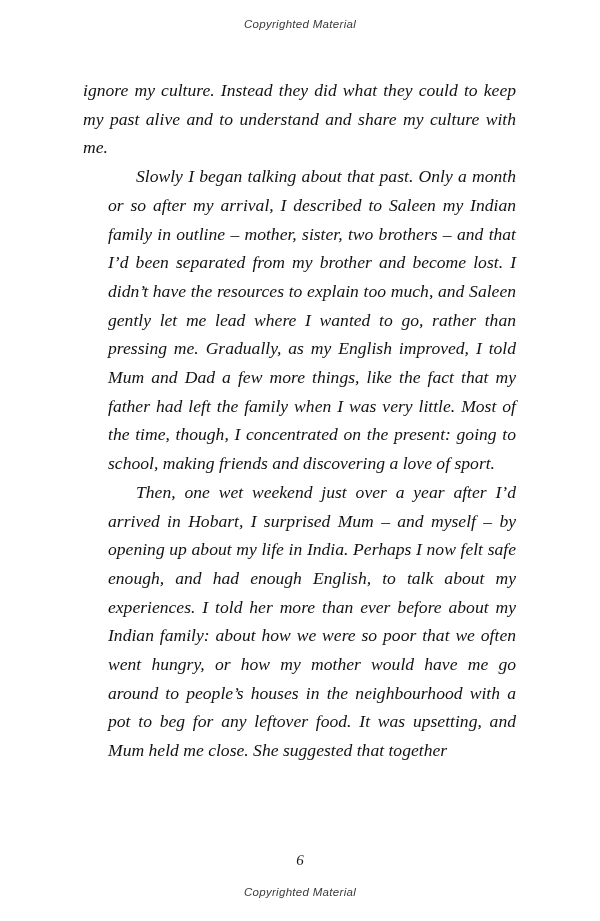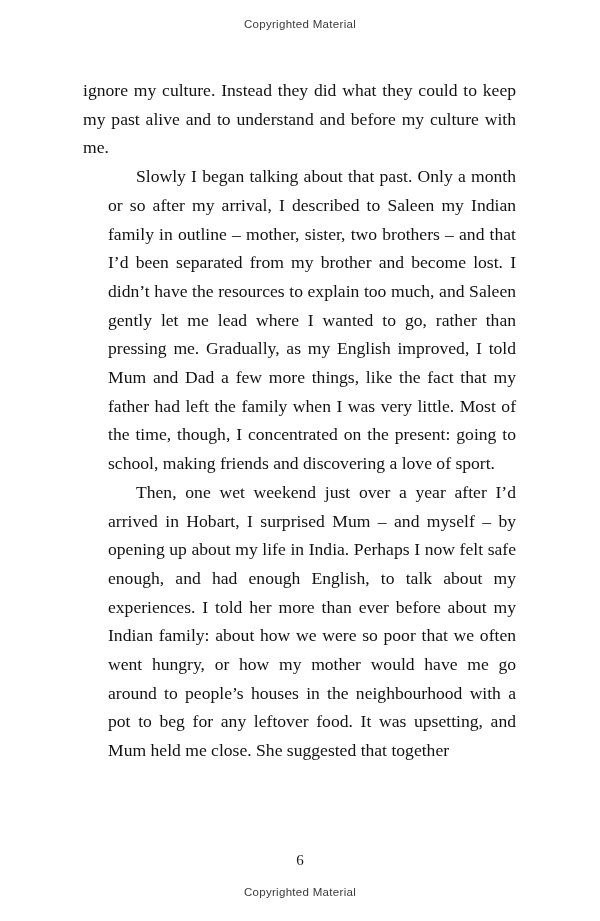--- a/index.html
+++ b/index.html
@@ -9,20 +9,21 @@
   }
   .page {
     position: relative;
     width: 600px;
     height: 921px;
     margin: 0 auto;
     background: #ffffff;
     overflow: hidden;
     font-family: "Liberation Serif", serif;
     color: #111111;
+    font-style: italic;
   }
   .copyright-notice {
     position: absolute;
     left: 0;
     width: 100%;
     text-align: center;
     font-family: "Liberation Sans", sans-serif;
     font-size: 11.5px;
     color: #3a3a3a;
     letter-spacing: 0.3px;
@@ -63,21 +64,21 @@
   }
 </style>
 </head>
 <body>
 
 <div class="page">
 
   <div class="copyright-notice copyright-top">Copyrighted Material</div>
 
   <div class="text-block">
-    <p>ignore my culture. Instead they did what they could to keep my past alive and to understand and before my culture with me.</p>
+    <p>ignore my culture. Instead they did what they could to keep my past alive and to understand and share my culture with me.</p>
     <p class="indent">Slowly I began talking about that past. Only a month or so after my arrival, I described to Saleen my Indian family in outline – mother, sister, two brothers – and that I’d been separated from my brother and become lost. I didn’t have the resources to explain too much, and Saleen gently let me lead where I wanted to go, rather than pressing me. Gradually, as my English improved, I told Mum and Dad a few more things, like the fact that my father had left the family when I was very little. Most of the time, though, I concentrated on the present: going to school, making friends and discovering a love of sport.</p>
     <p class="indent">Then, one wet weekend just over a year after I’d arrived in Hobart, I surprised Mum – and myself – by opening up about my life in India. Perhaps I now felt safe enough, and had enough English, to talk about my experiences. I told her more than ever before about my Indian family: about how we were so poor that we often went hungry, or how my mother would have me go around to people’s houses in the neighbourhood with a pot to beg for any leftover food. It was upsetting, and Mum held me close. She suggested that together</p>
   </div>
 
   <div class="page-number">6</div>
 
   <div class="copyright-notice copyright-bottom">Copyrighted Material</div>
 
 </div>
 

